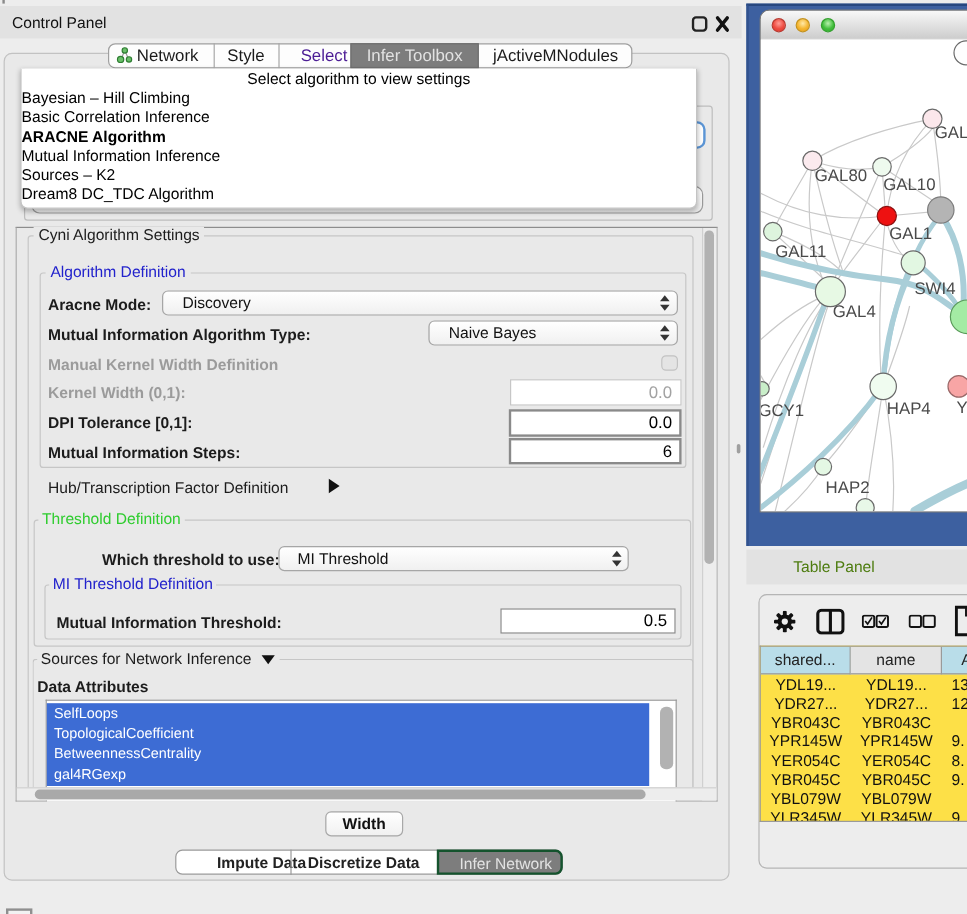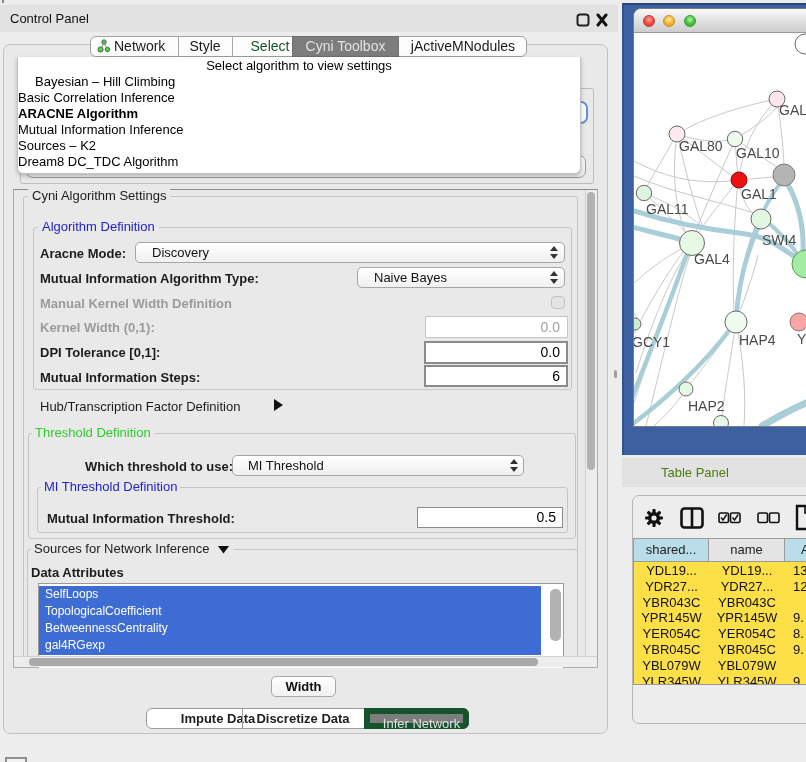--- a/index.html
+++ b/index.html
@@ -112,46 +112,46 @@
 
 <div class="abs" style="left:14px;top:656px;width:583px;height:11px;background:#ededed;border-top:1px solid #d0d0d0;box-sizing:border-box;"></div>
 <div class="abs" style="left:29px;top:658px;width:509px;height:8px;background:#a9a9a9;border-radius:4px;"></div>
 
 <div class="abs" style="left:271px;top:676px;width:65px;height:21px;background:linear-gradient(#ffffff,#f1f1f1);border:1px solid #a8a8a8;border-radius:5px;box-sizing:border-box;text-align:center;line-height:19px;font-size:13px;font-weight:bold;color:#111;">Width</div>
 
 <div class="abs" style="left:146px;top:708px;width:323px;height:21px;background:#fff;border:1px solid #9a9a9a;border-radius:6px;box-sizing:border-box;"></div>
 <div class="abs" style="left:146px;top:708px;width:96px;height:21px;line-height:21px;text-align:center;font-size:13px;font-weight:bold;color:#222;margin-left:24px;">Impute Data</div>
 <div class="abs" style="left:242px;top:708px;width:1px;height:21px;background:#9a9a9a;"></div>
 <div class="abs" style="left:242px;top:708px;width:122px;height:21px;line-height:21px;text-align:center;font-size:13px;font-weight:bold;color:#222;">Discretize Data</div>
-<div class="abs" style="left:364px;top:708px;width:105px;height:21px;background:#7d7d7d;border:6px solid #14532d;border-radius:0 6px 6px 0;box-sizing:border-box;line-height:19px;text-align:center;font-size:13px;color:#e3e3e3;padding-left:10px;">Infer Network</div>
+<div class="abs" style="left:364px;top:708px;width:105px;height:21px;background:#7d7d7d;border:2px solid #14532d;border-radius:0 6px 6px 0;box-sizing:border-box;line-height:19px;text-align:center;font-size:13px;color:#e3e3e3;padding-left:10px;">Infer Network</div>
 
 <div class="abs" style="left:5px;top:757px;width:18px;height:10px;background:#f2f2f2;border:2px solid #8f8f8f;"></div>
 
 <div class="abs" style="left:614px;top:370px;width:3px;height:8px;background:#9f9f9f;border-radius:2px;"></div>
 
 <div class="abs" style="left:90px;top:36px;width:437px;height:21px;background:#fdfdfd;border:1px solid #9f9f9f;border-radius:6px;box-sizing:border-box;"></div>
 <div class="abs" style="left:292px;top:36px;width:107px;height:21px;background:#7d7d7d;border:1px solid #6f6f6f;box-sizing:border-box;"></div>
 <div class="abs" style="left:178px;top:36px;width:1px;height:21px;background:#a8a8a8;"></div>
 <div class="abs" style="left:232px;top:36px;width:1px;height:21px;background:#a8a8a8;"></div>
 <svg class="abs" style="left:96px;top:38px;" width="16" height="16" viewBox="0 0 16 16">
   <path d="M8 4 L5 11 M8 4 L11 11" stroke="#9a9a9a" stroke-width="1"></path>
   <circle cx="8" cy="4" r="2.2" fill="#6abf69" stroke="#2e7d32" stroke-width="1"></circle>
   <circle cx="4.5" cy="11.5" r="2.6" fill="#6abf69" stroke="#2e7d32" stroke-width="1"></circle>
   <circle cx="11.5" cy="11.5" r="2.2" fill="#6abf69" stroke="#2e7d32" stroke-width="1"></circle>
 </svg>
 <div class="abs" style="left:114px;top:36px;width:60px;height:21px;line-height:21px;font-size:14px;color:#1b1b1b;">Network</div>
 <div class="abs" style="left:178px;top:36px;width:54px;height:21px;line-height:21px;text-align:center;font-size:14px;color:#1b1b1b;">Style</div>
-<div class="abs" style="left:232px;top:36px;width:76px;height:21px;line-height:21px;text-align:center;font-size:14px;color:#14532d;">Select</div>
-<div class="abs" style="left:292px;top:36px;width:107px;height:21px;line-height:21px;text-align:center;font-size:14px;color:#e2e2e2;">Cyni Toolbox</div>
+<div class="abs" style="left:232px;top:36px;width:76px;height:21px;line-height:21px;text-align:center;font-size:14px;color:#4c1d95;">Select</div>
+<div class="abs" style="left:292px;top:36px;width:107px;height:21px;line-height:21px;text-align:center;font-size:14px;color:#e2e2e2;">Infer Toolbox</div>
 <div class="abs" style="left:399px;top:36px;width:128px;height:21px;line-height:21px;text-align:center;font-size:14px;color:#1b1b1b;">jActiveMNodules</div>
 
 <div class="abs" style="left:17px;top:57px;width:564px;height:117px;background:#fff;border:1px solid #c4c4c4;border-top:none;border-radius:0 0 6px 6px;box-sizing:border-box;box-shadow:0 2px 4px rgba(0,0,0,0.25);"></div>
 <div class="abs" style="left:17px;top:58px;width:564px;height:15px;text-align:center;font-size:13px;color:#000000;">Select algorithm to view settings</div>
 <div class="abs" style="left:17px;top:74px;width:560px;font-size:13px;color:#000;line-height:16px;">
-  <div style="padding-left:18px;">Bayesian – Hill Climbing</div>
+  <div style="padding-left:1px;">Bayesian – Hill Climbing</div>
   <div style="padding-left:1px;">Basic Correlation Inference</div>
   <div style="padding-left:1px;font-weight:bold;">ARACNE Algorithm</div>
   <div style="padding-left:1px;">Mutual Information Inference</div>
   <div style="padding-left:1px;">Sources – K2</div>
   <div style="padding-left:1px;">Dream8 DC_TDC Algorithm</div>
 </div>
 
 <div class="abs" style="left:622px;top:3px;width:184px;height:452px;background:#3d60a0;border-top:2px solid #27477f;border-left:2px solid #31528e;box-sizing:border-box;"></div>
 
 <div class="abs" style="left:633px;top:8px;width:180px;height:419px;background:#fff;border:1px solid #7a7a7a;border-radius:8px 0 0 0;box-sizing:border-box;"></div>

